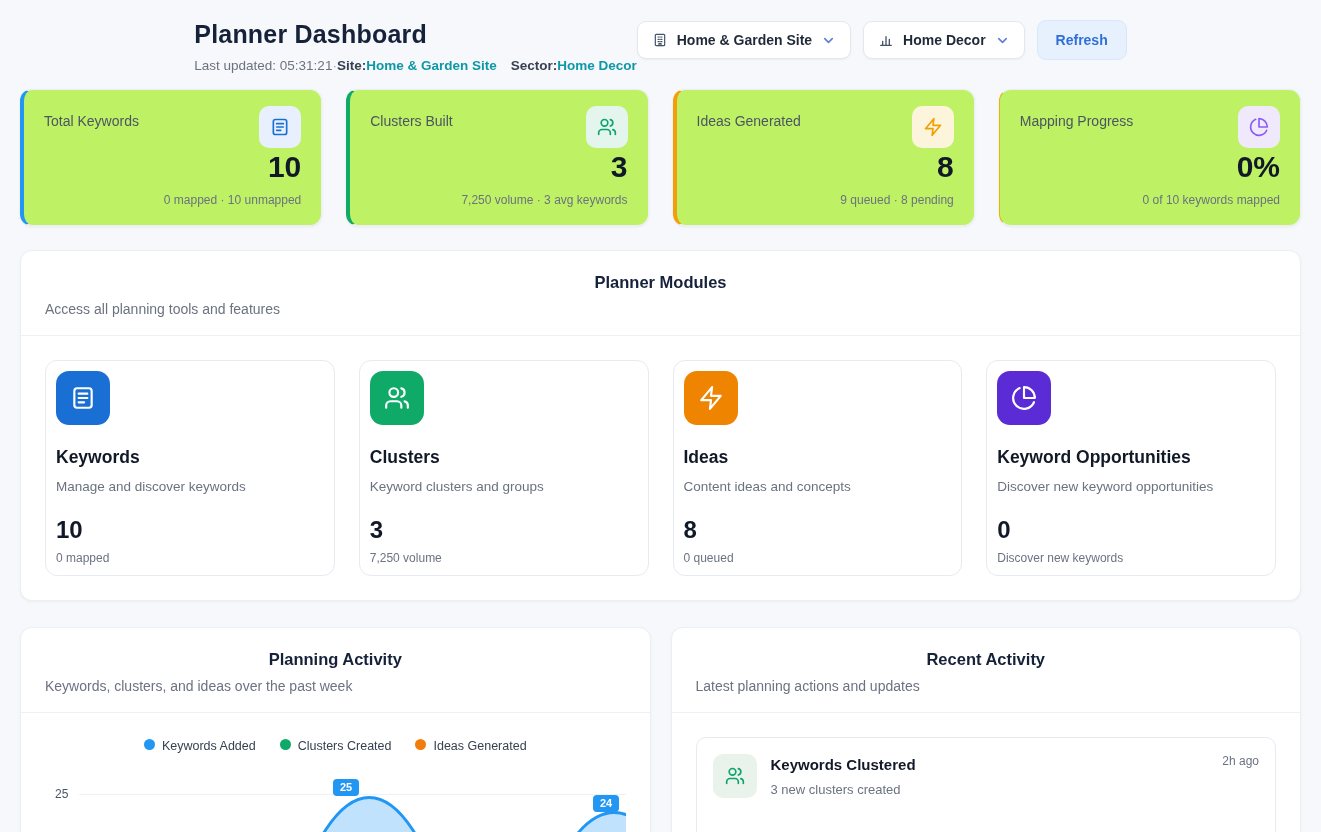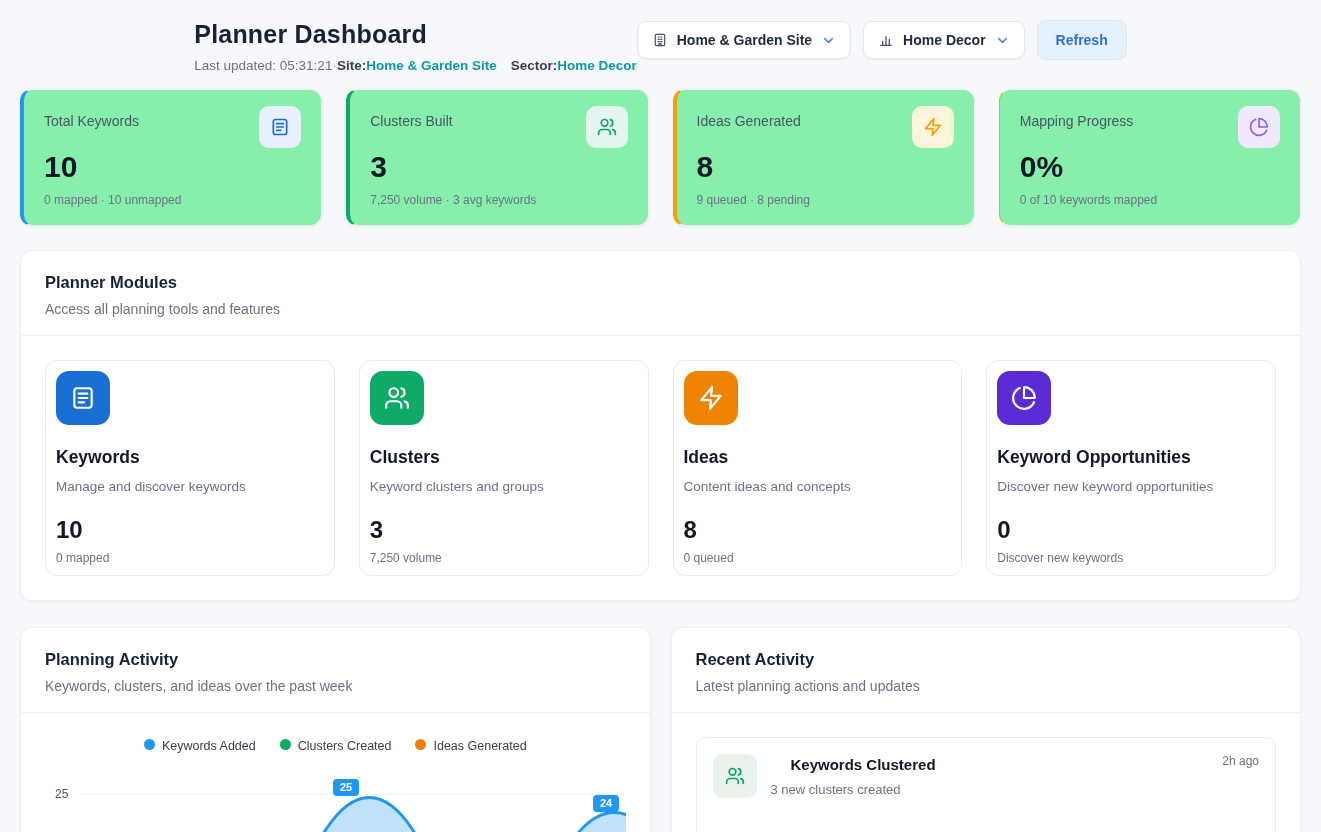--- a/index.html
+++ b/index.html
@@ -30,22 +30,22 @@
   .select-btn .chev { width:15px; height:15px; color:#5b7bd5; display:flex; }
   .refresh-btn {
     background:#e7f0fd; color:#2f6fd8; font-weight:700; font-size:14px;
     padding:11px 18px; border-radius:9px; border:1px solid #d9e7fb; cursor:pointer;
   }
   svg { display:block; width:100%; height:100%; }
 
   
   .stats { display:grid; grid-template-columns:repeat(4,1fr); gap:24px; margin-top:16px; }
   .stat-card {
-    background:#86efac; border-radius:12px; border:1px solid #eceff3;
-    box-shadow:0 1px 3px rgba(16,24,40,.06); padding:16px 20px 18px;
+    background:#bef264; border-radius:12px; border:1px solid #eceff3;
+    box-shadow:0 1px 3px rgba(16,24,40,.06); padding:16px 20px 18px;text-align:right;
   }
   .stat-card.acc-blue   { border-left:4px solid #2196f3; }
   .stat-card.acc-green  { border-left:4px solid #0fa968; }
   .stat-card.acc-orange { border-left:4px solid #f59e0b; }
   .stat-card.acc-purple { border-left:1px solid #eab308; }
   .stat-top { display:flex; justify-content:space-between; align-items:flex-start; }
   .stat-label { font-size:14px; color:#4b5563; padding-top:7px; }
   .stat-icon { width:42px; height:42px; border-radius:10px; display:flex; align-items:center; justify-content:center; }
   .stat-icon svg { width:20px; height:20px; }
   .tint-blue   { background:#e8f0fe; color:#1a6fd4; }
@@ -54,21 +54,21 @@
   .tint-purple { background:#f0e9fc; color:#8b5cf6; }
   .stat-value { font-size:30px; font-weight:800; color:#111827; margin-top:2px; }
   .stat-sub { font-size:12px; color:#6b7280; margin-top:9px; }
 
   
   .panel {
     background:#fff; border:1px solid #eceff3; border-radius:12px;
     box-shadow:0 1px 3px rgba(16,24,40,.05);
   }
   .panel-header { padding:22px 24px 18px; border-bottom:1px solid #eef0f4; }
-  .panel-title { font-size:16.5px; font-weight:700; color:#16213a; }
+  .panel-title { font-size:16.5px; font-weight:700; color:#16213a;text-align:center; }
   .panel-sub { font-size:14px; color:#6b7280; margin-top:9px; }
 
   
   .modules-panel { margin-top:24px; }
   .modules-grid { display:grid; grid-template-columns:repeat(4,1fr); gap:24px; padding:24px; }
   .module-card { border:1px solid #e7eaf0; border-radius:12px; padding:10px; background:#fff; cursor:pointer; }
   .module-icon { width:54px; height:54px; border-radius:13px; display:flex; align-items:center; justify-content:center; color:#fff; }
   .module-icon svg { width:26px; height:26px; }
   .bg-blue   { background:#1a6fd4; }
   .bg-green  { background:#0fa968; }
@@ -104,21 +104,21 @@
   .recent-body { padding:24px; }
   .recent-item {
     display:flex; gap:14px; border:1px solid #e7eaf0; border-radius:10px;
     padding:16px; background:#fff; position:relative; min-height:110px; cursor:pointer;
   }
   .recent-icon {
     width:44px; height:44px; border-radius:10px; background:#e9f3ec; color:#0ea36b;
     display:flex; align-items:center; justify-content:center; flex:none;
   }
   .recent-icon svg { width:20px; height:20px; }
-  .recent-title { font-size:15px; font-weight:800; color:#111827; margin-top:2px;margin-left:20px; }
+  .recent-title { font-size:15px; font-weight:800; color:#111827; margin-top:2px; }
   .recent-desc { font-size:13px; color:#6b7280; margin-top:9px; }
   .recent-time { position:absolute; right:16px; top:16px; font-size:12px; color:#6b7280; }
 </style>
 </head>
 <body>
 
 <div class="page">
 
   <div class="header">
     <div>

